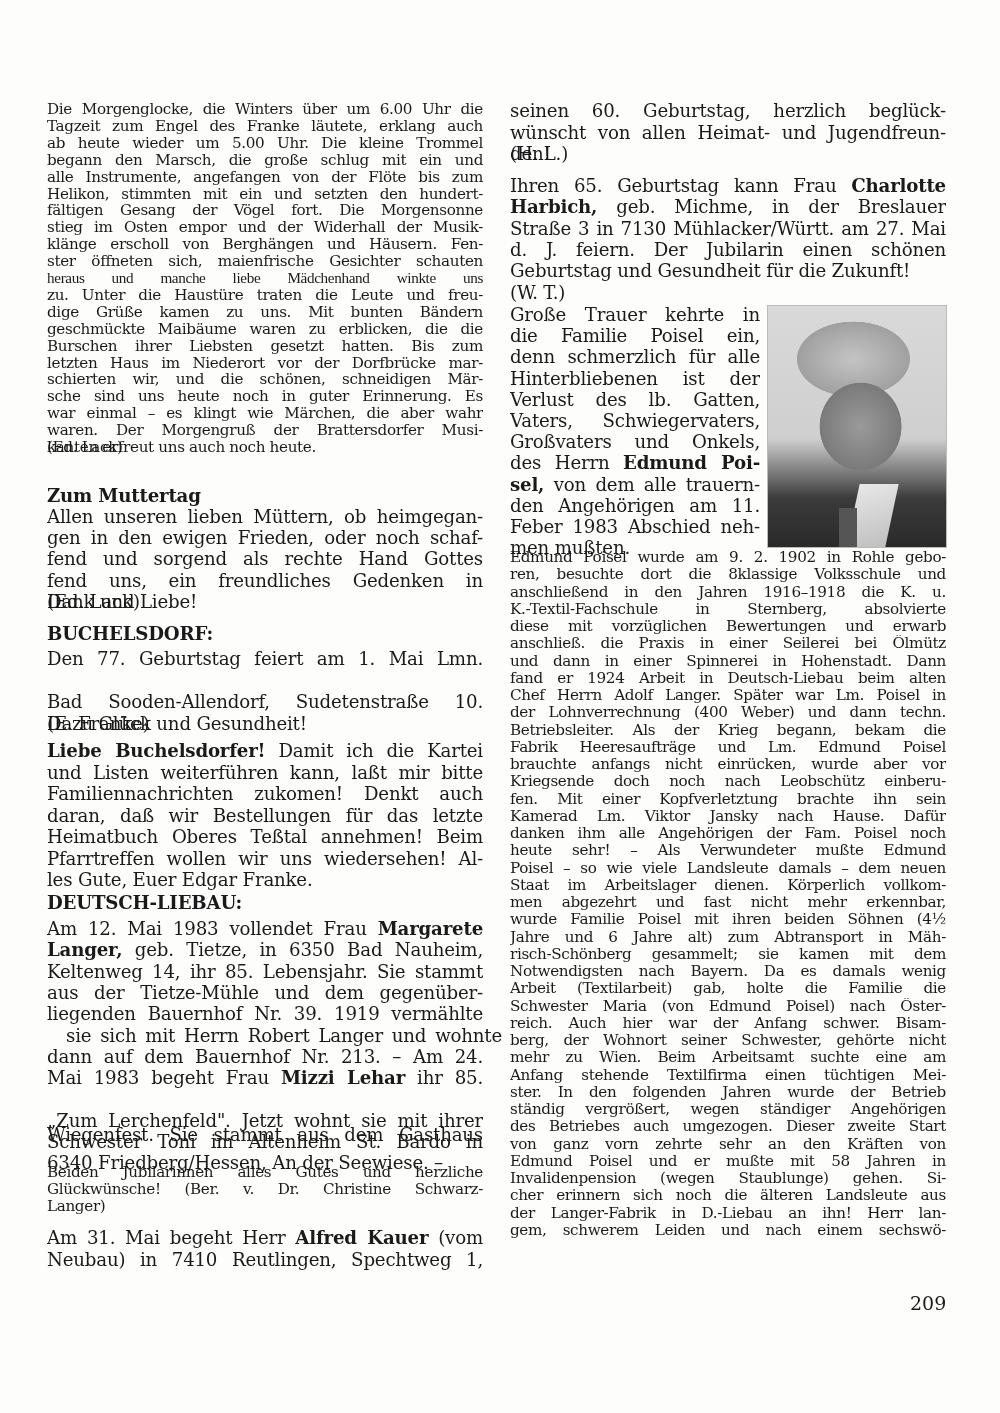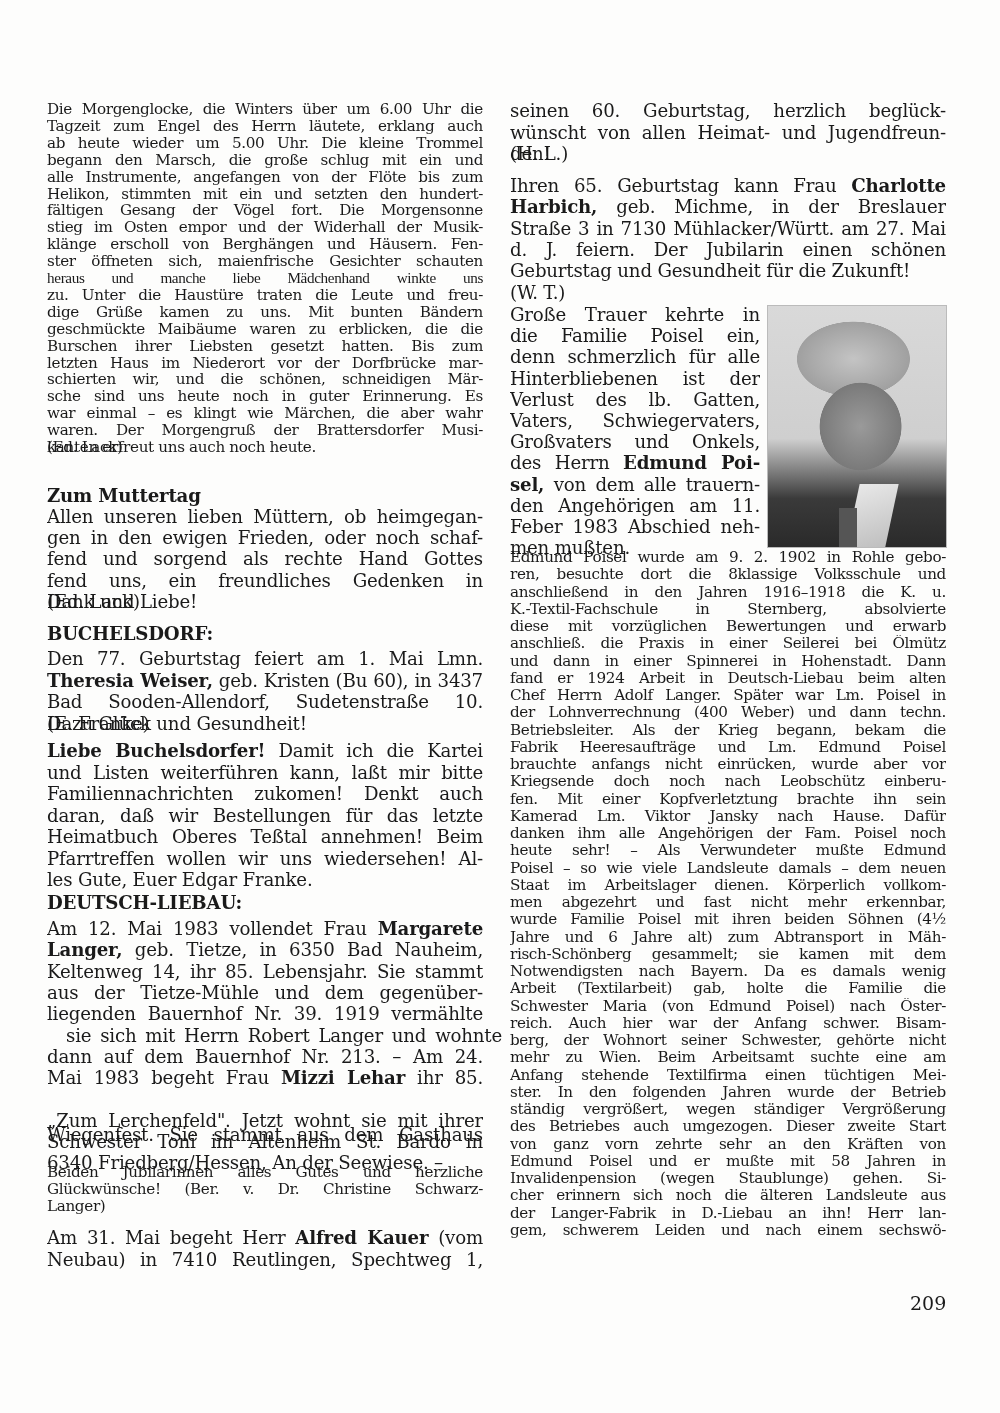--- a/index.html
+++ b/index.html
@@ -37,21 +37,21 @@
   <div class="col" style="left:510px; top:98px; width:436px;">
   </div>
 
   <div class="photo" title="Portrait photo of Edmund Poisel">
     <div class="shirt"></div>
     <div class="tie"></div>
   </div>
 
   <div class="pagenum">209</div>
 <div class="ln sm" style="left: 47px; top: 101px; width: 436px; white-space: normal; height: 1.2em; overflow: hidden;"><span>Die Morgenglocke, die Winters über um 6.00 Uhr die</span></div>
-    <div class="ln sm" style="left: 47px; top: 117.9px; width: 436px; white-space: normal; height: 1.2em; overflow: hidden;"><span>Tagzeit zum Engel des Herrn läutete, erklang auch</span></div>
+    <div class="ln sm" style="left: 47px; top: 117.9px; width: 436px; white-space: normal; height: 1.2em; overflow: hidden;"><span>Tagzeit zum Engel des Franke läutete, erklang auch</span></div>
     <div class="ln sm" style="left: 47px; top: 134.8px; width: 436px; white-space: normal; height: 1.2em; overflow: hidden;"><span>ab heute wieder um 5.00 Uhr. Die kleine Trommel</span></div>
     <div class="ln sm" style="left: 47px; top: 151.7px; width: 436px; white-space: normal; height: 1.2em; overflow: hidden;"><span>begann den Marsch, die große schlug mit ein und</span></div>
     <div class="ln sm" style="left: 47px; top: 168.6px; width: 436px; white-space: normal; height: 1.2em; overflow: hidden;"><span>alle Instrumente, angefangen von der Flöte bis zum</span></div>
     <div class="ln sm" style="left: 47px; top: 185.5px; width: 436px; white-space: normal; height: 1.2em; overflow: hidden;"><span>Helikon, stimmten mit ein und setzten den hundert-</span></div>
     <div class="ln sm" style="left: 47px; top: 202.4px; width: 436px; white-space: normal; height: 1.2em; overflow: hidden;"><span>fältigen Gesang der Vögel fort. Die Morgensonne</span></div>
     <div class="ln sm" style="left: 47px; top: 219.3px; width: 436px; white-space: normal; height: 1.2em; overflow: hidden;"><span>stieg im Osten empor und der Widerhall der Musik-</span></div>
     <div class="ln sm" style="left: 47px; top: 236.2px; width: 436px; white-space: normal; height: 1.2em; overflow: hidden;"><span>klänge erscholl von Berghängen und Häusern. Fen-</span></div>
     <div class="ln sm" style="left: 47px; top: 253.1px; width: 436px; white-space: normal; height: 1.2em; overflow: hidden;"><span>ster öffneten sich, maienfrische Gesichter schauten</span></div>
     <div class="ln sm" style="left: 47px; top: 270px; width: 436px; white-space: normal; height: 1.2em; overflow: hidden; font-family: Liberation Serif, serif;"><span>heraus und manche liebe Mädchenhand winkte uns</span></div>
     <div class="ln sm" style="left: 47px; top: 286.9px; width: 436px; white-space: normal; height: 1.2em; overflow: hidden;"><span>zu. Unter die Haustüre traten die Leute und freu-</span></div>
@@ -67,21 +67,20 @@
     <div class="ln sm right last" style="left: 47px; top: 439px; width: 436px; text-align: right;"><span>(Ed. Lack)</span></div>
     <div class="ln lg hd last" style="left: 47px; top: 485px; width: 436px;"><span>Zum Muttertag</span></div>
     <div class="ln lg" style="left: 47px; top: 506px; width: 436px; white-space: normal; height: 1.2em; overflow: hidden;"><span>Allen unseren lieben Müttern, ob heimgegan-</span></div>
     <div class="ln lg" style="left: 47px; top: 527.2px; width: 436px; white-space: normal; height: 1.2em; overflow: hidden;"><span>gen in den ewigen Frieden, oder noch schaf-</span></div>
     <div class="ln lg" style="left: 47px; top: 548.4px; width: 436px; white-space: normal; height: 1.2em; overflow: hidden;"><span>fend und sorgend als rechte Hand Gottes</span></div>
     <div class="ln lg" style="left: 47px; top: 569.6px; width: 436px; white-space: normal; height: 1.2em; overflow: hidden;"><span>fend uns, ein freundliches Gedenken in</span></div>
     <div class="ln lg last" style="left: 47px; top: 590.8px; width: 436px;"><span>Dank und Liebe!</span></div>
     <div class="ln lg right last" style="left: 47px; top: 590.8px; width: 436px; text-align: right;"><span>(Ed. Lack)</span></div>
     <div class="ln lg hd last" style="left: 47px; top: 623px; width: 436px;"><span>BUCHELSDORF:</span></div>
     <div class="ln lg" style="left: 47px; top: 648px; width: 436px; white-space: normal; height: 1.2em; overflow: hidden;"><span>Den 77. Geburtstag feiert am 1. Mai Lmn.</span></div>
-    <div class="ln lg" style="left: 47px; top: 669.5px; width: 436px; white-space: normal; height: 1.2em; overflow: hidden;"><b>Theresia Weiser,</b><span> geb. Kristen (Bu 60), in 3437</span></div>
     <div class="ln lg" style="left: 47px; top: 691px; width: 436px; white-space: normal; height: 1.2em; overflow: hidden;"><span>Bad Sooden-Allendorf, Sudetenstraße 10.</span></div>
     <div class="ln lg last" style="left: 47px; top: 712.5px; width: 436px;"><span>Dazu Glück und Gesundheit!</span></div>
     <div class="ln lg right last" style="left: 47px; top: 712.5px; width: 436px; text-align: right;"><span>(E. Franke)</span></div>
     <div class="ln lg" style="left: 47px; top: 740px; width: 436px; white-space: normal; height: 1.2em; overflow: hidden;"><b>Liebe Buchelsdorfer!</b><span> Damit ich die Kartei</span></div>
     <div class="ln lg" style="left: 47px; top: 761.5px; width: 436px; white-space: normal; height: 1.2em; overflow: hidden;"><span>und Listen weiterführen kann, laßt mir bitte</span></div>
     <div class="ln lg" style="left: 47px; top: 783px; width: 436px; white-space: normal; height: 1.2em; overflow: hidden;"><span>Familiennachrichten zukomen! Denkt auch</span></div>
     <div class="ln lg" style="left: 47px; top: 804.5px; width: 436px; white-space: normal; height: 1.2em; overflow: hidden;"><span>daran, daß wir Bestellungen für das letzte</span></div>
     <div class="ln lg" style="left: 47px; top: 826px; width: 436px; white-space: normal; height: 1.2em; overflow: hidden;"><span>Heimatbuch Oberes Teßtal annehmen! Beim</span></div>
     <div class="ln lg" style="left: 47px; top: 847.5px; width: 436px; white-space: normal; height: 1.2em; overflow: hidden;"><span>Pfarrtreffen wollen wir uns wiedersehen! Al-</span></div>
     <div class="ln lg last" style="left: 47px; top: 869px; width: 436px;"><span>les Gute, Euer Edgar Franke.</span></div>
@@ -150,21 +149,21 @@
     <div class="ln sm" style="left: 510px; top: 928.5px; width: 436px; white-space: normal; height: 1.2em; overflow: hidden;"><span>Jahre und 6 Jahre alt) zum Abtransport in Mäh-</span></div>
     <div class="ln sm" style="left: 510px; top: 945.75px; width: 436px; white-space: normal; height: 1.2em; overflow: hidden;"><span>risch-Schönberg gesammelt; sie kamen mit dem</span></div>
     <div class="ln sm" style="left: 510px; top: 963px; width: 436px; white-space: normal; height: 1.2em; overflow: hidden;"><span>Notwendigsten nach Bayern. Da es damals wenig</span></div>
     <div class="ln sm" style="left: 510px; top: 980.25px; width: 436px; white-space: normal; height: 1.2em; overflow: hidden;"><span>Arbeit (Textilarbeit) gab, holte die Familie die</span></div>
     <div class="ln sm" style="left: 510px; top: 997.5px; width: 436px; white-space: normal; height: 1.2em; overflow: hidden;"><span>Schwester Maria (von Edmund Poisel) nach Öster-</span></div>
     <div class="ln sm" style="left: 510px; top: 1014.75px; width: 436px; white-space: normal; height: 1.2em; overflow: hidden;"><span>reich. Auch hier war der Anfang schwer. Bisam-</span></div>
     <div class="ln sm" style="left: 510px; top: 1032px; width: 436px; white-space: normal; height: 1.2em; overflow: hidden;"><span>berg, der Wohnort seiner Schwester, gehörte nicht</span></div>
     <div class="ln sm" style="left: 510px; top: 1049.25px; width: 436px; white-space: normal; height: 1.2em; overflow: hidden;"><span>mehr zu Wien. Beim Arbeitsamt suchte eine am</span></div>
     <div class="ln sm" style="left: 510px; top: 1066.5px; width: 436px; white-space: normal; height: 1.2em; overflow: hidden;"><span>Anfang stehende Textilfirma einen tüchtigen Mei-</span></div>
     <div class="ln sm" style="left: 510px; top: 1083.75px; width: 436px; white-space: normal; height: 1.2em; overflow: hidden;"><span>ster. In den folgenden Jahren wurde der Betrieb</span></div>
-    <div class="ln sm" style="left: 510px; top: 1101px; width: 436px; white-space: normal; height: 1.2em; overflow: hidden;"><span>ständig vergrößert, wegen ständiger Vergrößerung</span></div>
+    <div class="ln sm" style="left: 510px; top: 1101px; width: 436px; white-space: normal; height: 1.2em; overflow: hidden;"><span>ständig vergrößert, wegen ständiger Angehörigen</span></div>
     <div class="ln sm" style="left: 510px; top: 1118.25px; width: 436px; white-space: normal; height: 1.2em; overflow: hidden;"><span>des Betriebes auch umgezogen. Dieser zweite Start</span></div>
     <div class="ln sm" style="left: 510px; top: 1135.5px; width: 436px; white-space: normal; height: 1.2em; overflow: hidden;"><span>von ganz vorn zehrte sehr an den Kräften von</span></div>
     <div class="ln sm" style="left: 510px; top: 1152.75px; width: 436px; white-space: normal; height: 1.2em; overflow: hidden;"><span>Edmund Poisel und er mußte mit 58 Jahren in</span></div>
     <div class="ln sm" style="left: 510px; top: 1170px; width: 436px; white-space: normal; height: 1.2em; overflow: hidden;"><span>Invalidenpension (wegen Staublunge) gehen. Si-</span></div>
     <div class="ln sm" style="left: 510px; top: 1187.25px; width: 436px; white-space: normal; height: 1.2em; overflow: hidden;"><span>cher erinnern sich noch die älteren Landsleute aus</span></div>
     <div class="ln sm" style="left: 510px; top: 1204.5px; width: 436px; white-space: normal; height: 1.2em; overflow: hidden;"><span>der Langer-Fabrik in D.-Liebau an ihn! Herr lan-</span></div>
     <div class="ln sm" style="left: 510px; top: 1221.75px; width: 436px; white-space: normal; height: 1.2em; overflow: hidden;"><span>gem, schwerem Leiden und nach einem sechswö-</span></div>
   </div>
 
 </body></html>

